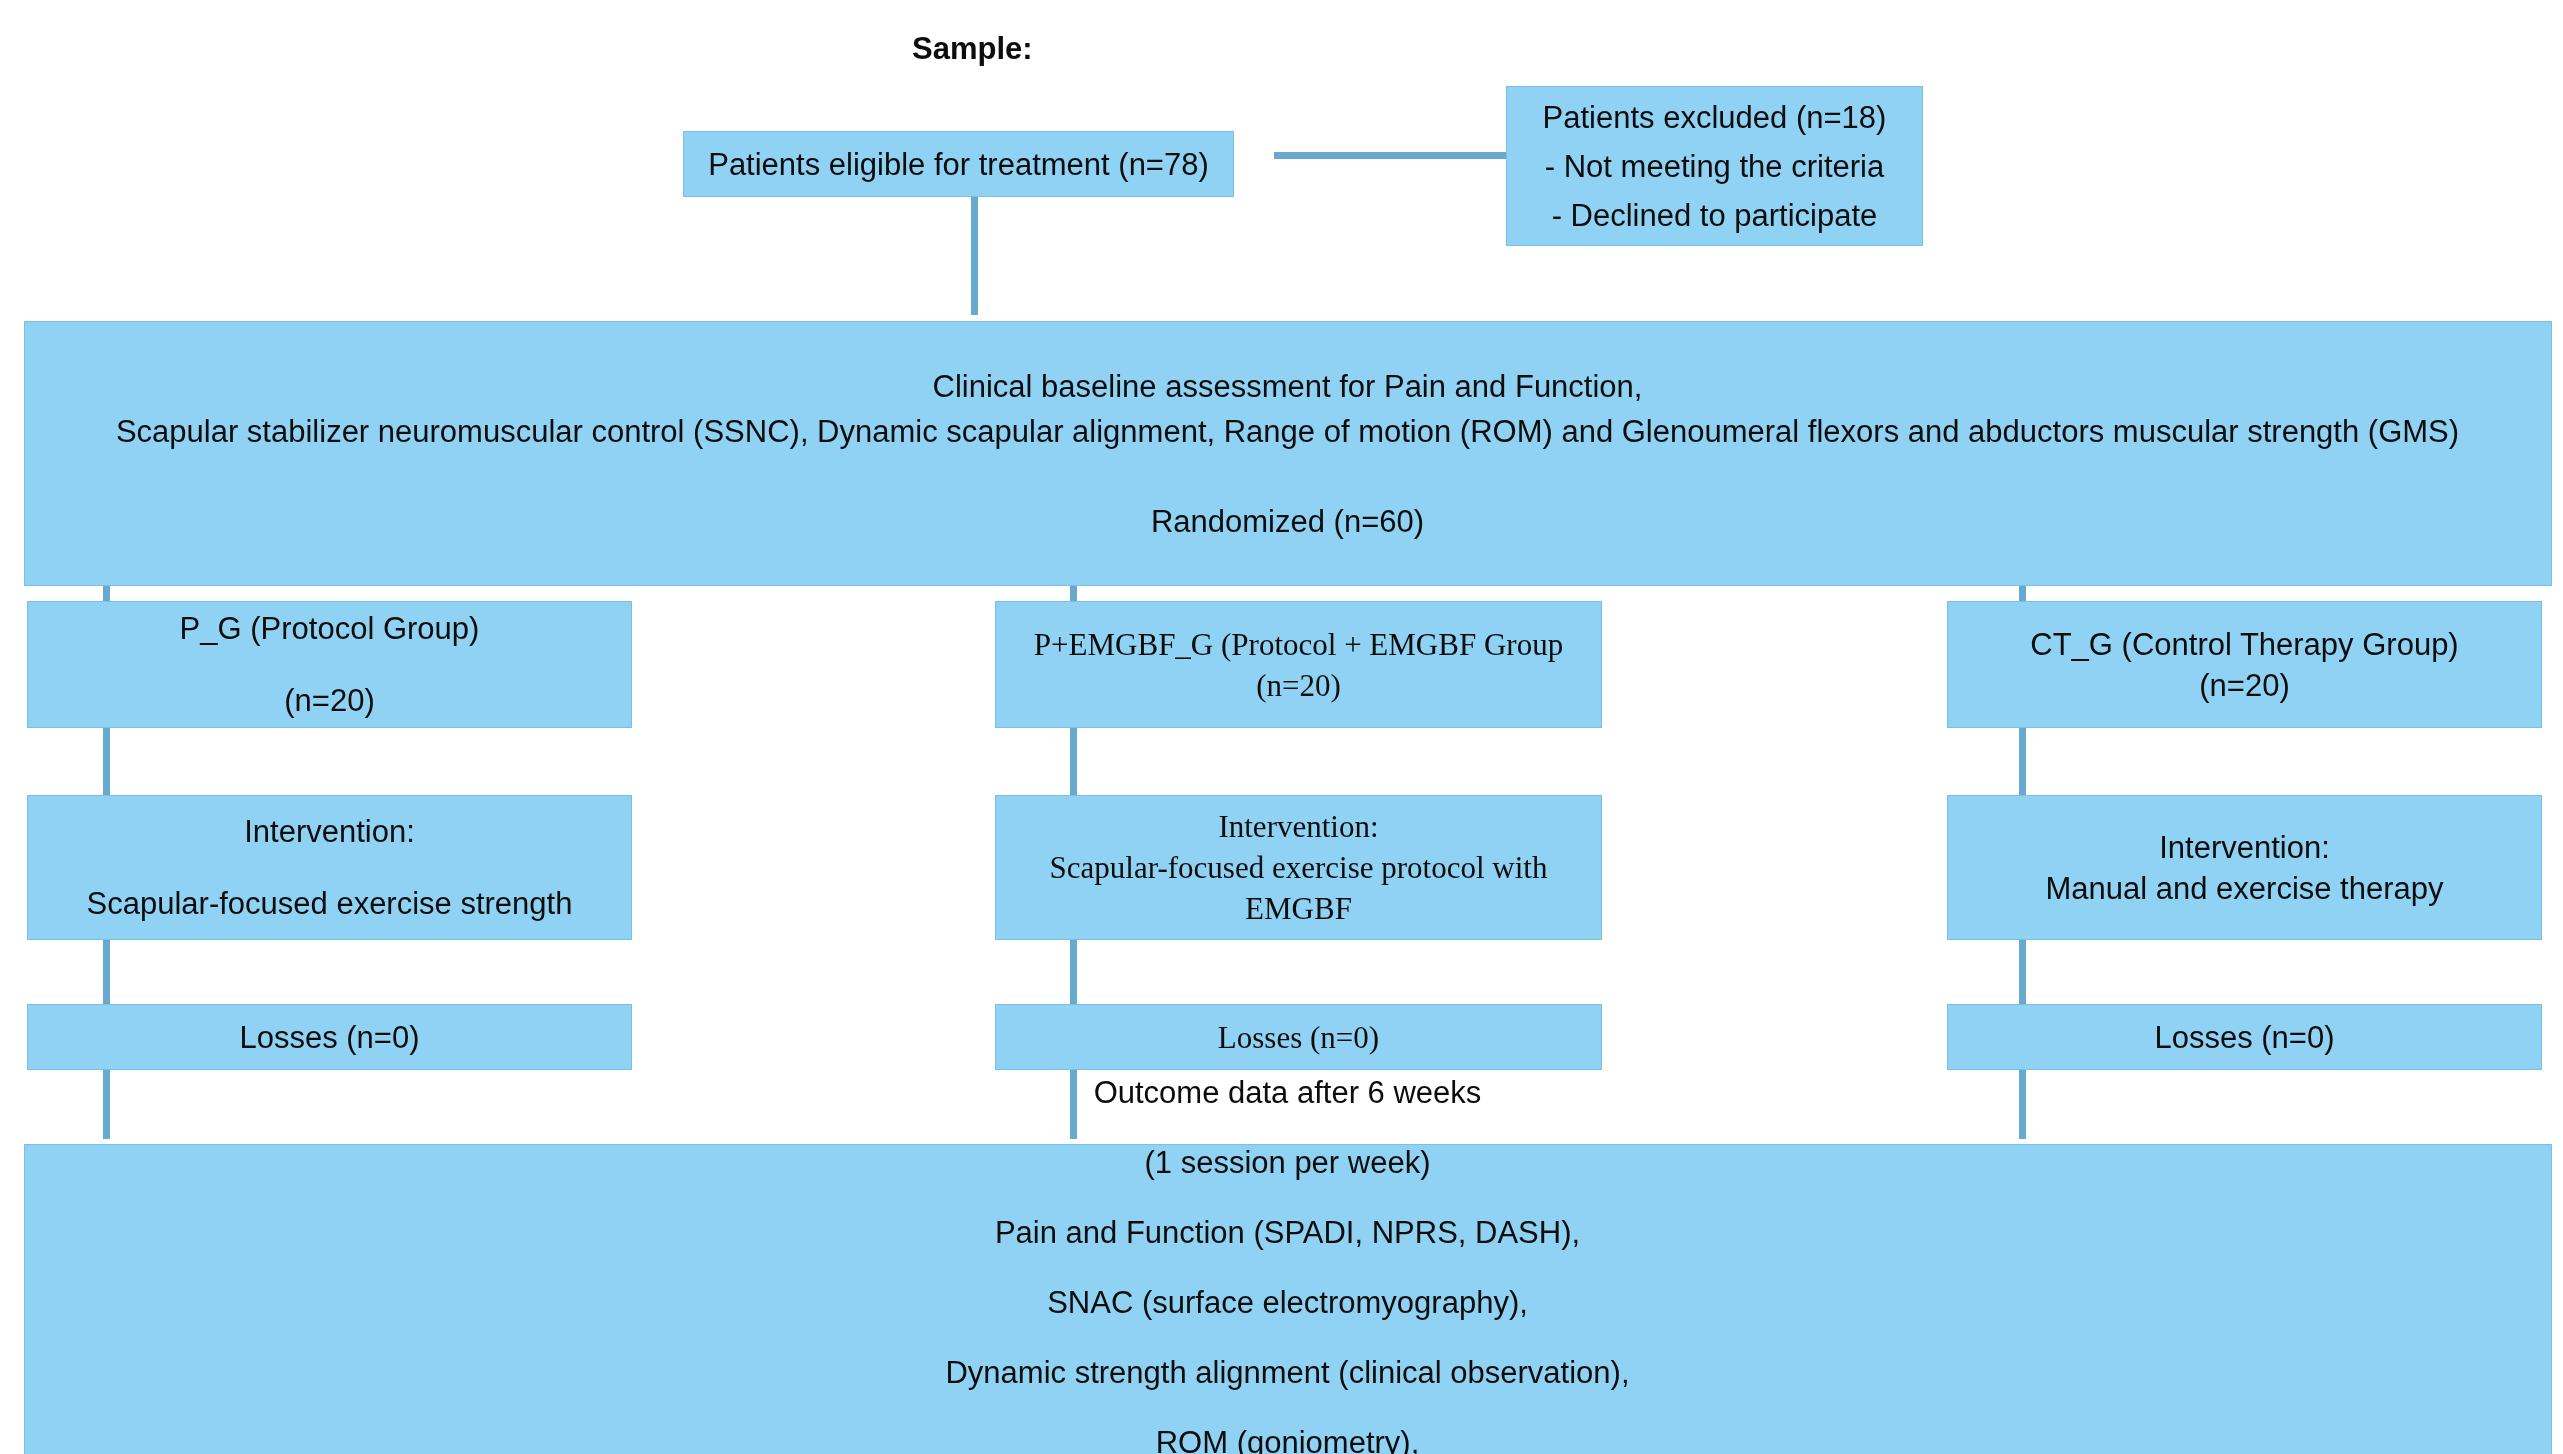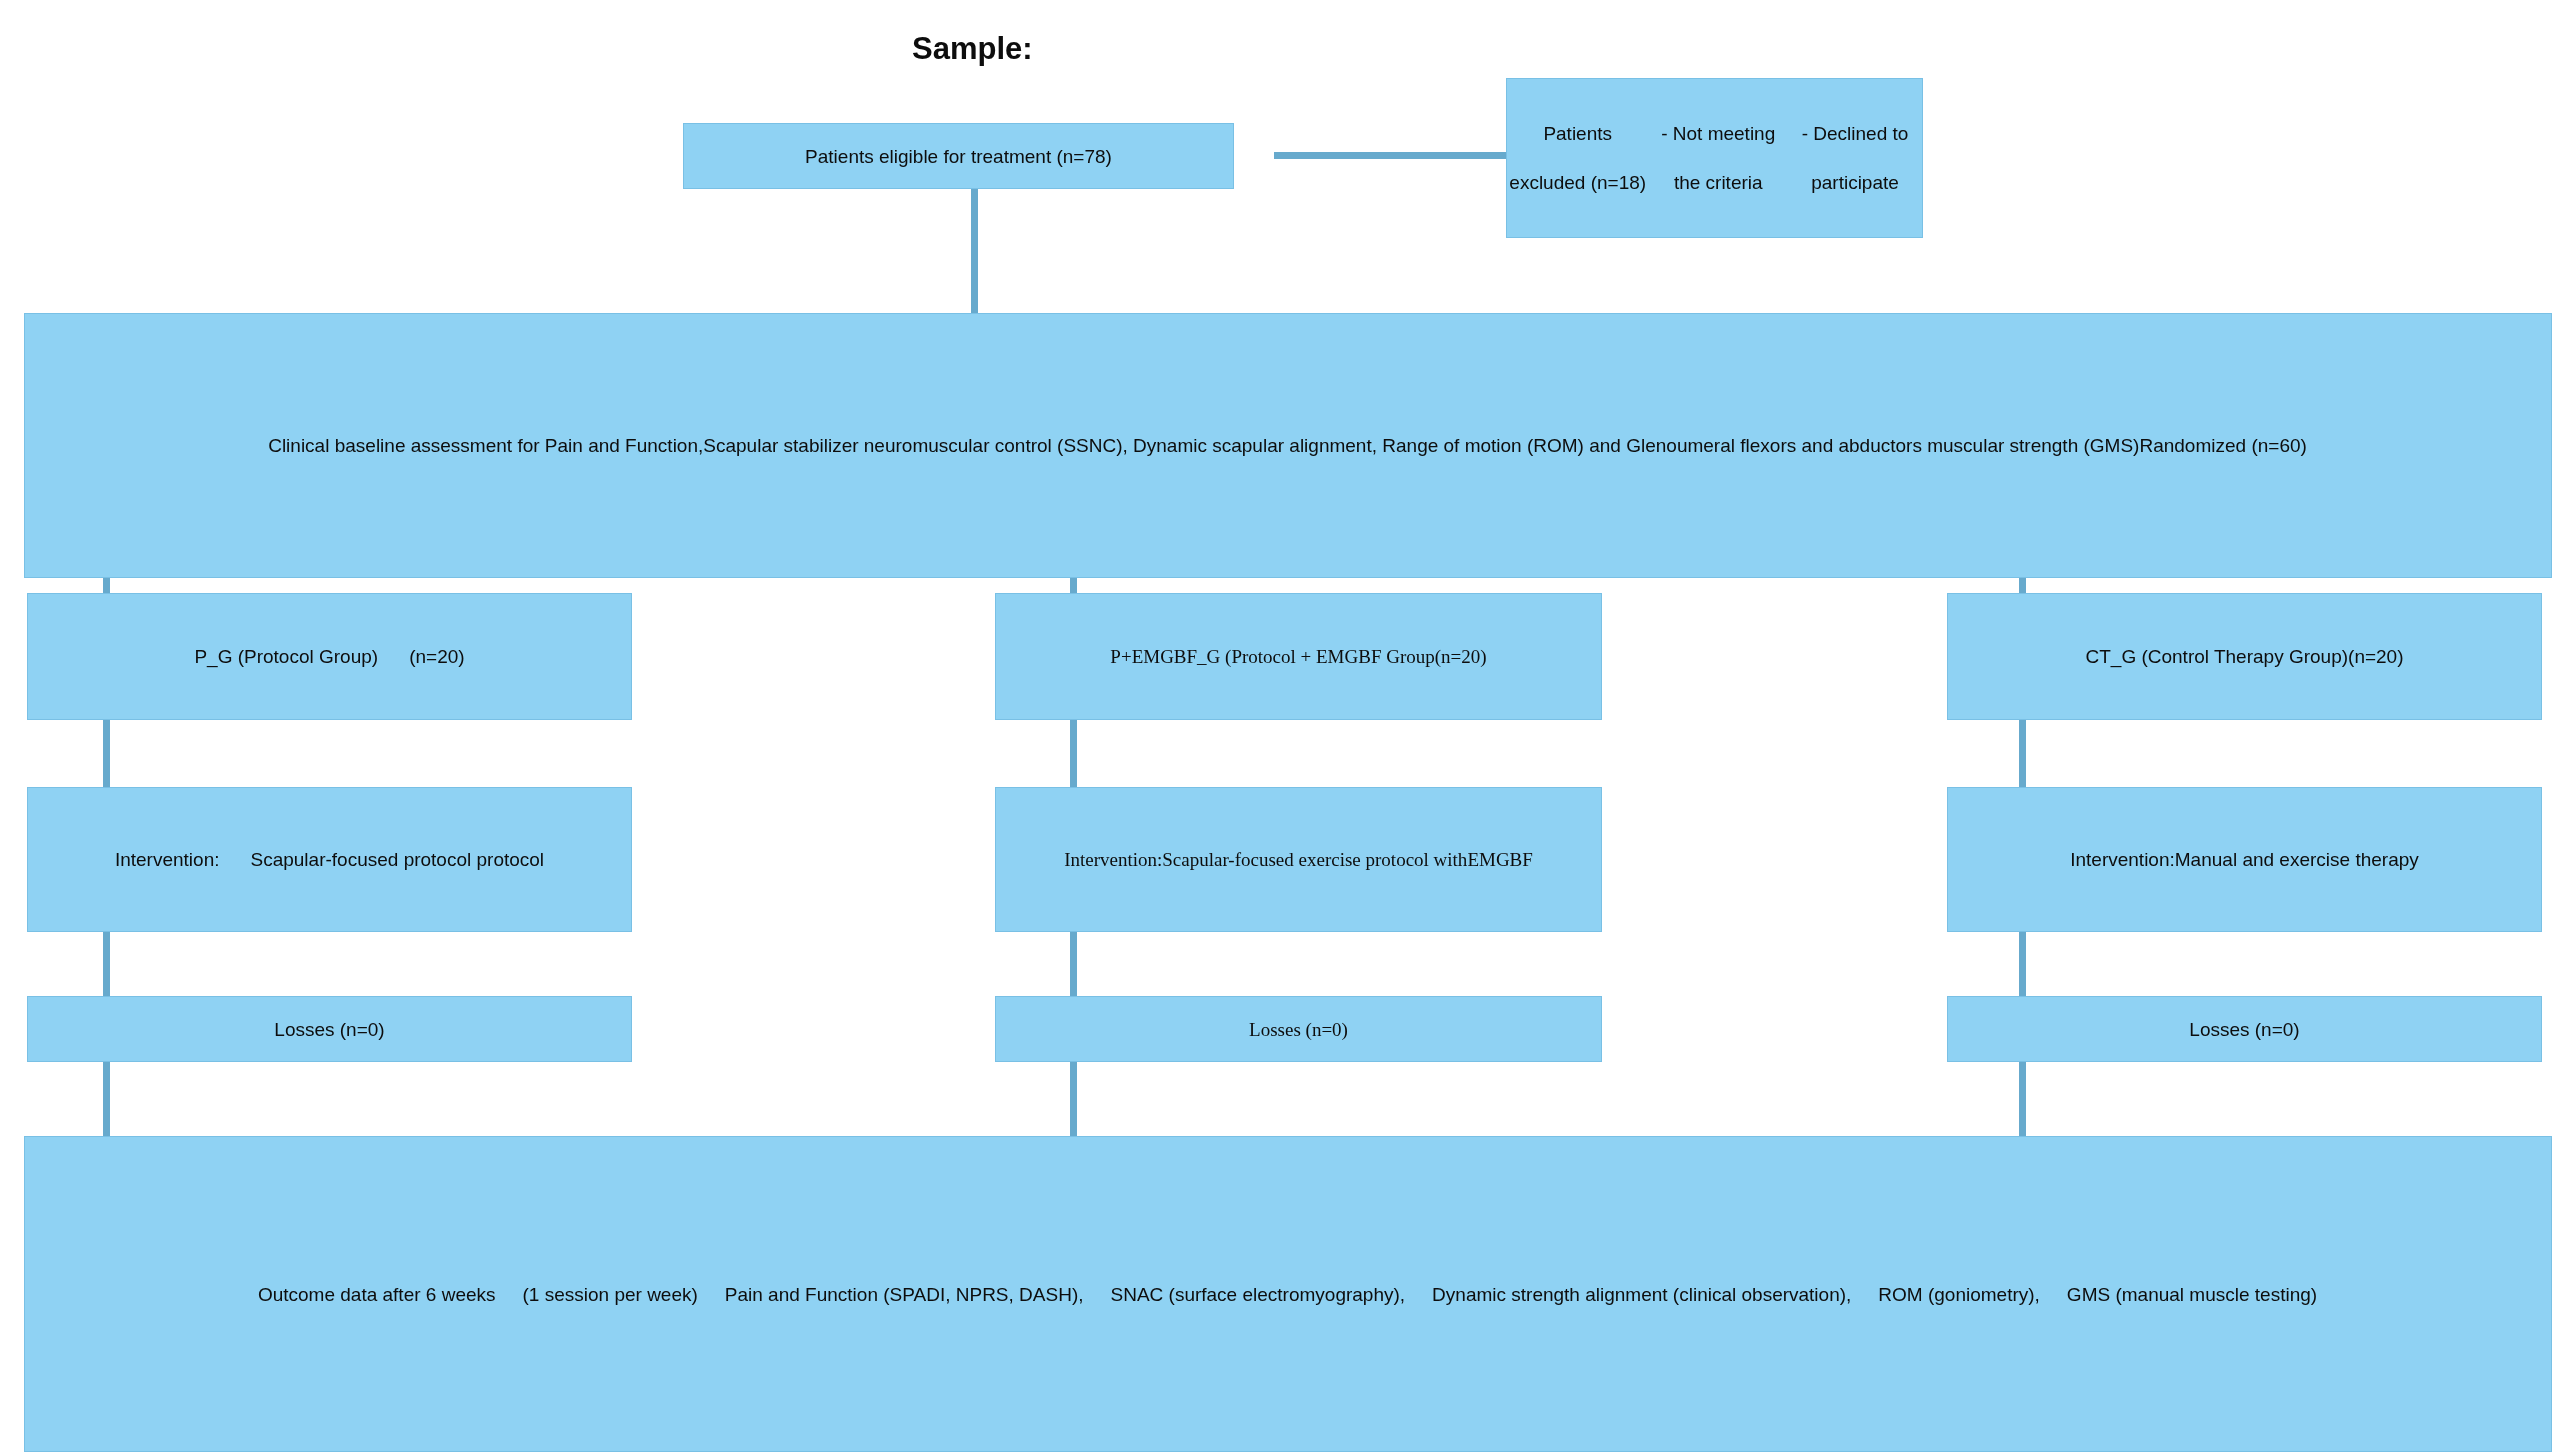--- a/index.html
+++ b/index.html
@@ -16,27 +16,28 @@
     font-family:"Liberation Sans", sans-serif;
     color:var(--text);
     overflow:hidden;
   }
   .box{
     position:absolute;
     background:var(--box-fill);
     border:1.6px solid var(--box-border);
     box-sizing:border-box;
     display:flex;
-    flex-direction:row;
+    flex-direction:column;
     align-items:center;
     justify-content:center;
     text-align:center;
-    font-size:19px;
+    font-size:31px;
     line-height:41px;
     z-index:1;
+    margin-top:8px;
   }
   .connector{
     position:absolute;
     background:var(--connector);
     z-index:0;
   }
   .label-title{
     position:absolute;
     left:912px;top:31px;
     font-size:31px;
@@ -104,21 +105,21 @@
     <span>P+EMGBF_G (Protocol + EMGBF Group</span>
     <span>(n=20)</span>
   </div>
   <div class="box col-right row-group">
     <span>CT_G (Control Therapy Group)</span>
     <span>(n=20)</span>
   </div>
 
   <div class="box col-left row-intervention">
     <span>Intervention:</span>
-    <span>Scapular-focused protocol protocol</span>
+    <span>Scapular-focused exercise strength</span>
   </div>
   <div class="box col-mid row-intervention">
     <span>Intervention:</span>
     <span>Scapular-focused exercise protocol with</span>
     <span>EMGBF</span>
   </div>
   <div class="box col-right row-intervention">
     <span>Intervention:</span>
     <span>Manual and exercise therapy</span>
   </div>

